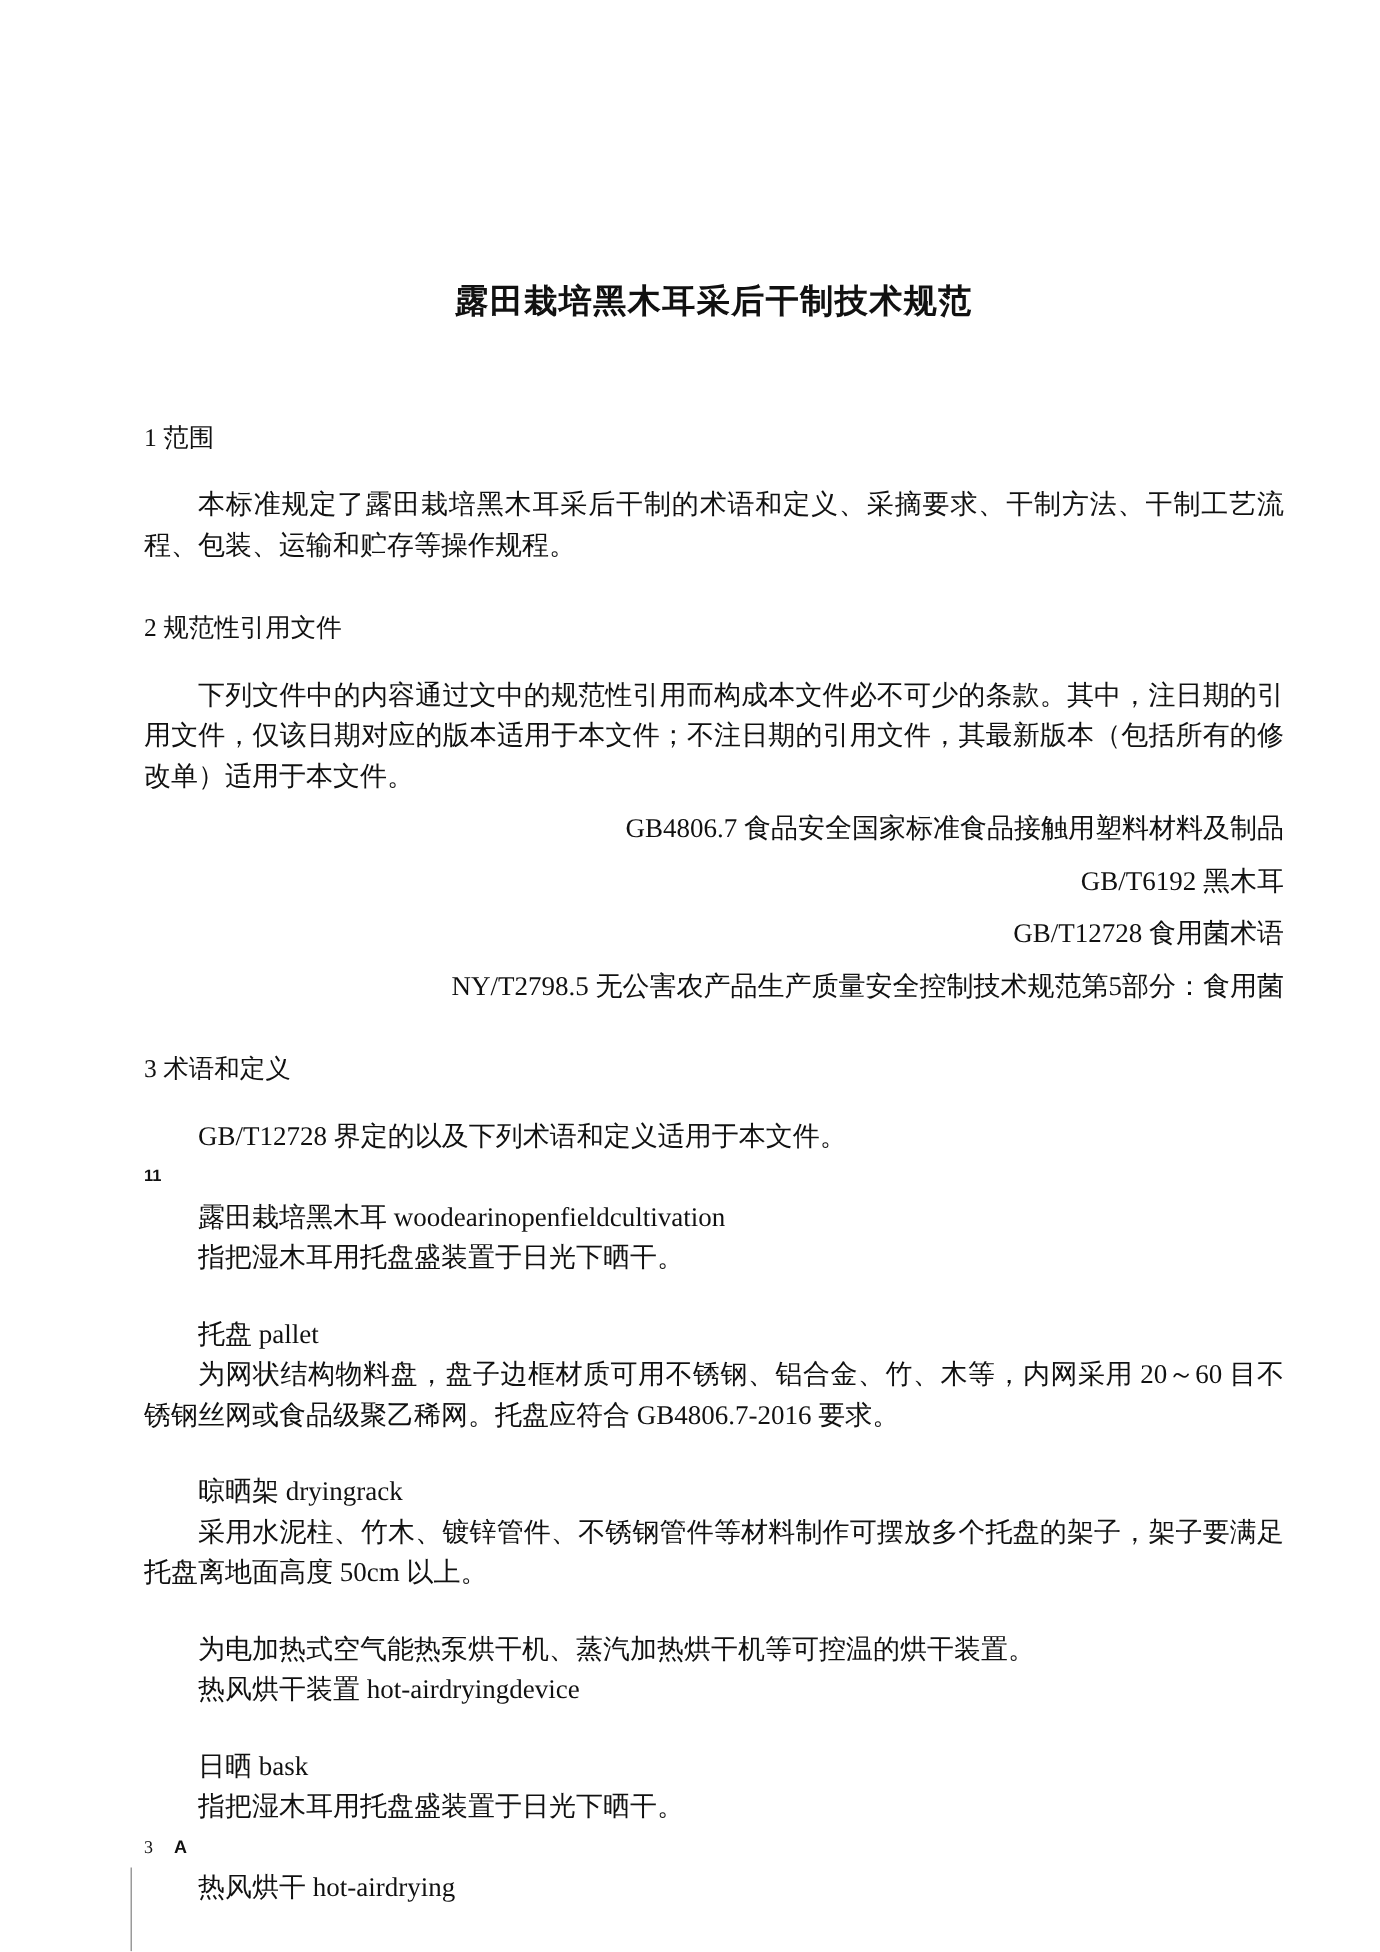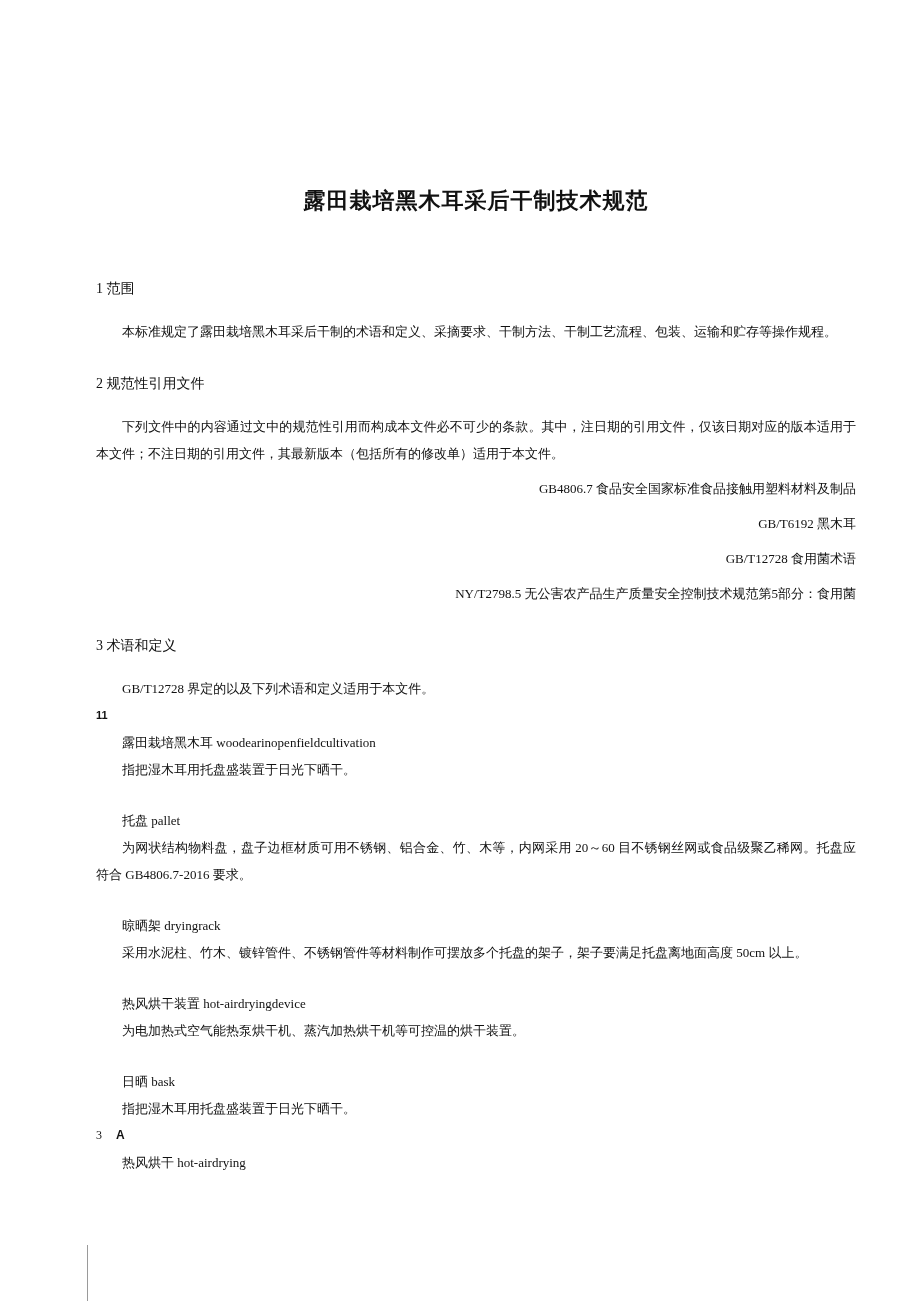--- a/index.html
+++ b/index.html
@@ -19,29 +19,29 @@
     overflow: hidden;
   }
   .doc-title {
     font-size: 22px;
     font-weight: bold;
     text-align: center;
     letter-spacing: 1px;
     margin: 0 0 64px 0;
   }
   .sec-heading {
-    font-size: 14px;
+    font-size: 17px;
     font-weight: normal;
     margin: 30px 0 20px 0;
   }
   .sec-heading.first {
     margin-top: 0;
   }
   p.body-text {
-    font-size: 13px;
+    font-size: 18px;
     line-height: 27px;
     margin: 0;
     text-align: justify;
   }
   .indent {
     text-indent: 2em;
   }
   .refs p.body-text {
     margin-top: 8px;
     text-align: right;
@@ -110,22 +110,22 @@
     <p class="body-text indent">托盘 pallet</p>
     <p class="body-text indent">为网状结构物料盘，盘子边框材质可用不锈钢、铝合金、竹、木等，内网采用 20～60 目不锈钢丝网或食品级聚乙稀网。托盘应符合 GB4806.7-2016 要求。</p>
   </div>
 
   <div class="term-block">
     <p class="body-text indent">晾晒架 dryingrack</p>
     <p class="body-text indent">采用水泥柱、竹木、镀锌管件、不锈钢管件等材料制作可摆放多个托盘的架子，架子要满足托盘离地面高度 50cm 以上。</p>
   </div>
 
   <div class="term-block">
+    <p class="body-text indent">为电加热式空气能热泵烘干机、蒸汽加热烘干机等可控温的烘干装置。</p>
     <p class="body-text indent">热风烘干装置 hot-airdryingdevice</p>
-    <p class="body-text indent">为电加热式空气能热泵烘干机、蒸汽加热烘干机等可控温的烘干装置。</p>
   </div>
 
   <div class="term-block">
     <p class="body-text indent">日晒 bask</p>
     <p class="body-text indent">指把湿木耳用托盘盛装置于日光下晒干。</p>
   </div>
 
   <p class="footer-line">
     <span>3</span><span class="footer-letter">A</span>
   </p>

